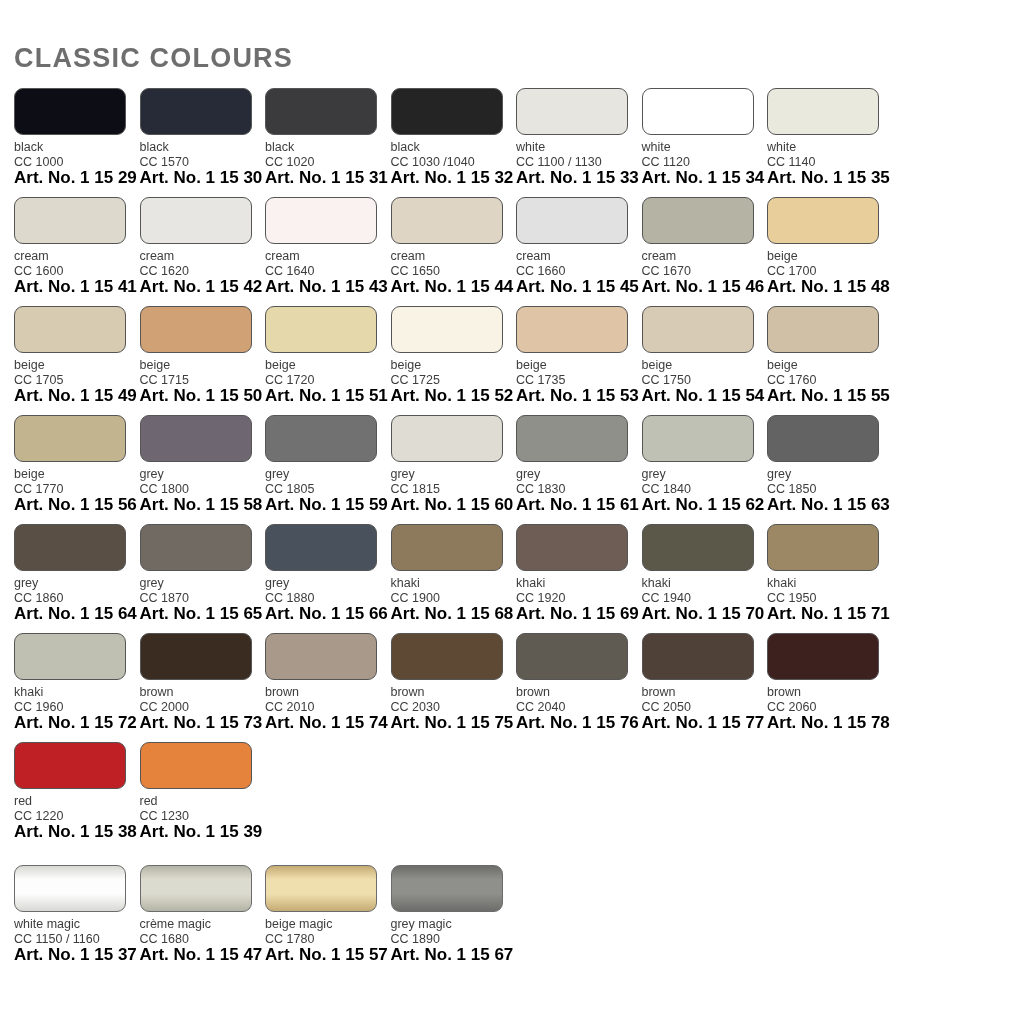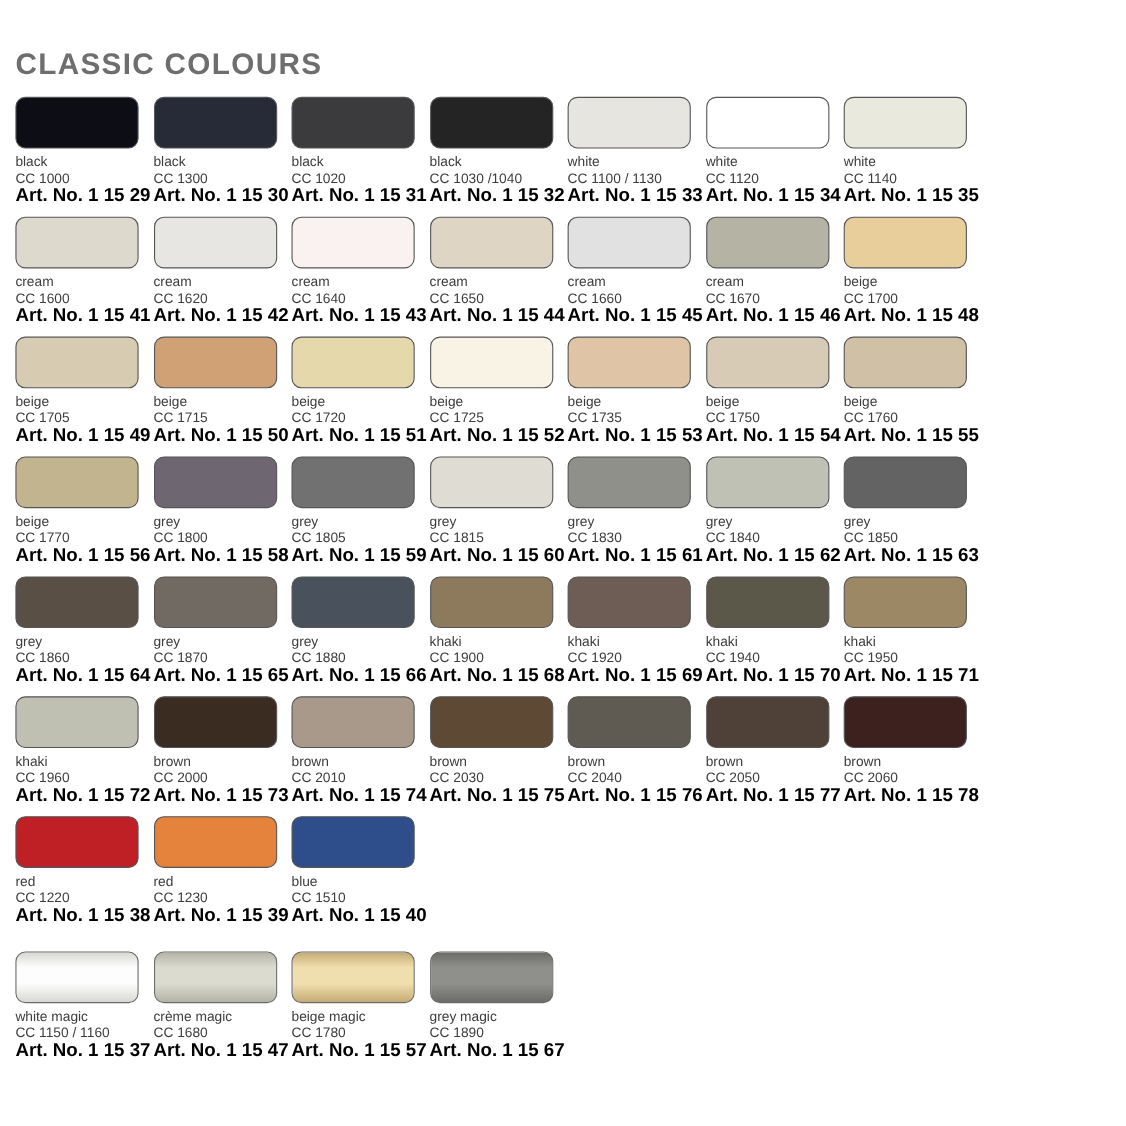--- a/index.html
+++ b/index.html
@@ -88,21 +88,21 @@
         <div class="labels">
           <div class="lbl-name">black</div>
           <div class="lbl-code">CC 1000</div>
           <div class="lbl-art">Art. No. 1 15 29</div>
         </div>
       </div>
       <div class="swatch-cell">
         <div class="chip" style="background: rgb(38, 43, 55);"></div>
         <div class="labels">
           <div class="lbl-name">black</div>
-          <div class="lbl-code">CC 1300</div>
+          <div class="lbl-code">CC 1570</div>
           <div class="lbl-art">Art. No. 1 15 30</div>
         </div>
       </div>
       <div class="swatch-cell">
         <div class="chip" style="background: rgb(59, 59, 61);"></div>
         <div class="labels">
           <div class="lbl-name">black</div>
           <div class="lbl-code">CC 1020</div>
           <div class="lbl-art">Art. No. 1 15 31</div>
         </div>
@@ -428,28 +428,20 @@
         </div>
       </div>
       <div class="swatch-cell">
         <div class="chip" style="background: rgb(229, 130, 60);"></div>
         <div class="labels">
           <div class="lbl-name">red</div>
           <div class="lbl-code">CC 1230</div>
           <div class="lbl-art">Art. No. 1 15 39</div>
         </div>
       </div>
-      <div class="swatch-cell">
-        <div class="chip" style="background: rgb(45, 78, 138);"></div>
-        <div class="labels">
-          <div class="lbl-name">blue</div>
-          <div class="lbl-code">CC 1510</div>
-          <div class="lbl-art">Art. No. 1 15 40</div>
-        </div>
-      </div>
     </div>
 
 
   <div class="grid magic-grid" id="magic-grid">
       <div class="swatch-cell">
         <div class="chip magic" style="background: linear-gradient(rgb(216, 216, 212) 0%, rgb(253, 253, 253) 30%, rgb(253, 253, 253) 62%, rgb(216, 216, 212) 100%);"></div>
         <div class="labels">
           <div class="lbl-name">white magic</div>
           <div class="lbl-code">CC 1150 / 1160</div>
           <div class="lbl-art">Art. No. 1 15 37</div>

